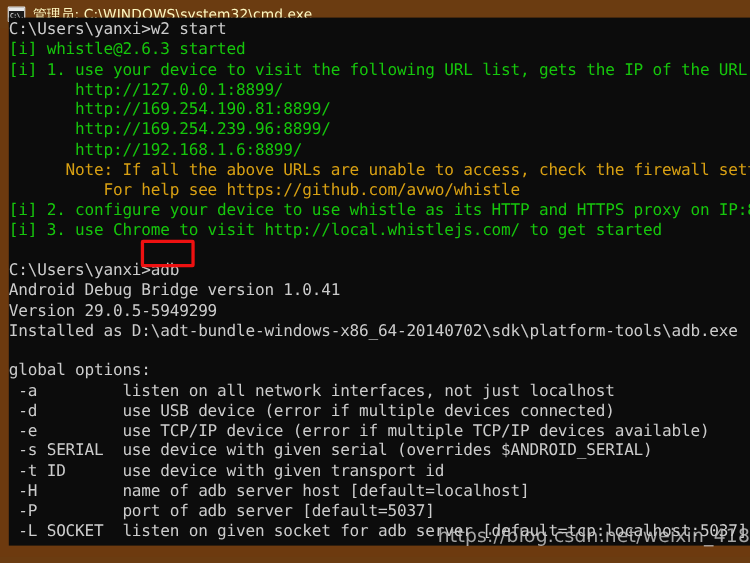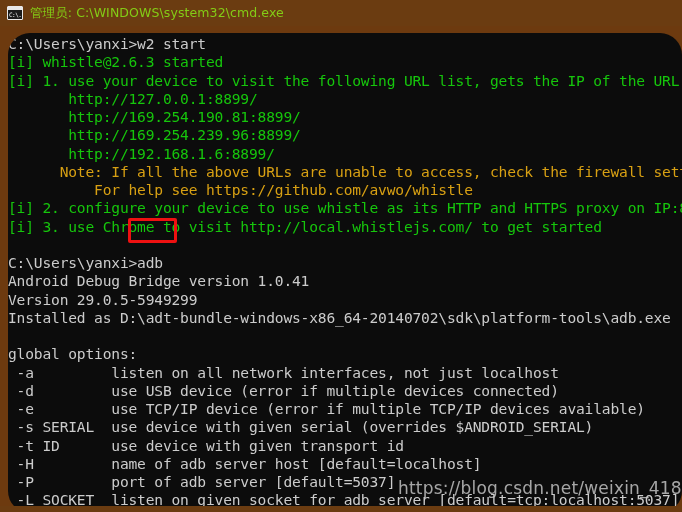--- a/index.html
+++ b/index.html
@@ -60,35 +60,34 @@
     left: 1px; top: 3px;
     font-family: "DejaVu Sans Mono", monospace;
     font-size: 6px;
     line-height: 9px;
     color: #f2f2f2;
     letter-spacing: -0.5px;
   }
   #titlebar .title-text {
     font-family: "DejaVu Sans", sans-serif;
     font-size: 12.5px;
-    color: #84cc16;
+    color: #fef9c3;
     white-space: nowrap;
     letter-spacing: 0.1px;
   }
 
   
   #console {
     position: absolute;
     left: 8px;
-    top: 33px;
+    top: 16px;
     width: 674px;
     height: 480px;
     background: #0c0c0c;
     overflow: hidden;
-    border-radius: 22px;
   }
   #term {
     position: absolute;
     left: 0;
     top: 2px;
     width: 700px;
     font-family: "DejaVu Sans Mono", monospace;
     font-size: 14.6px;
     line-height: 18.25px;
     white-space: pre;

